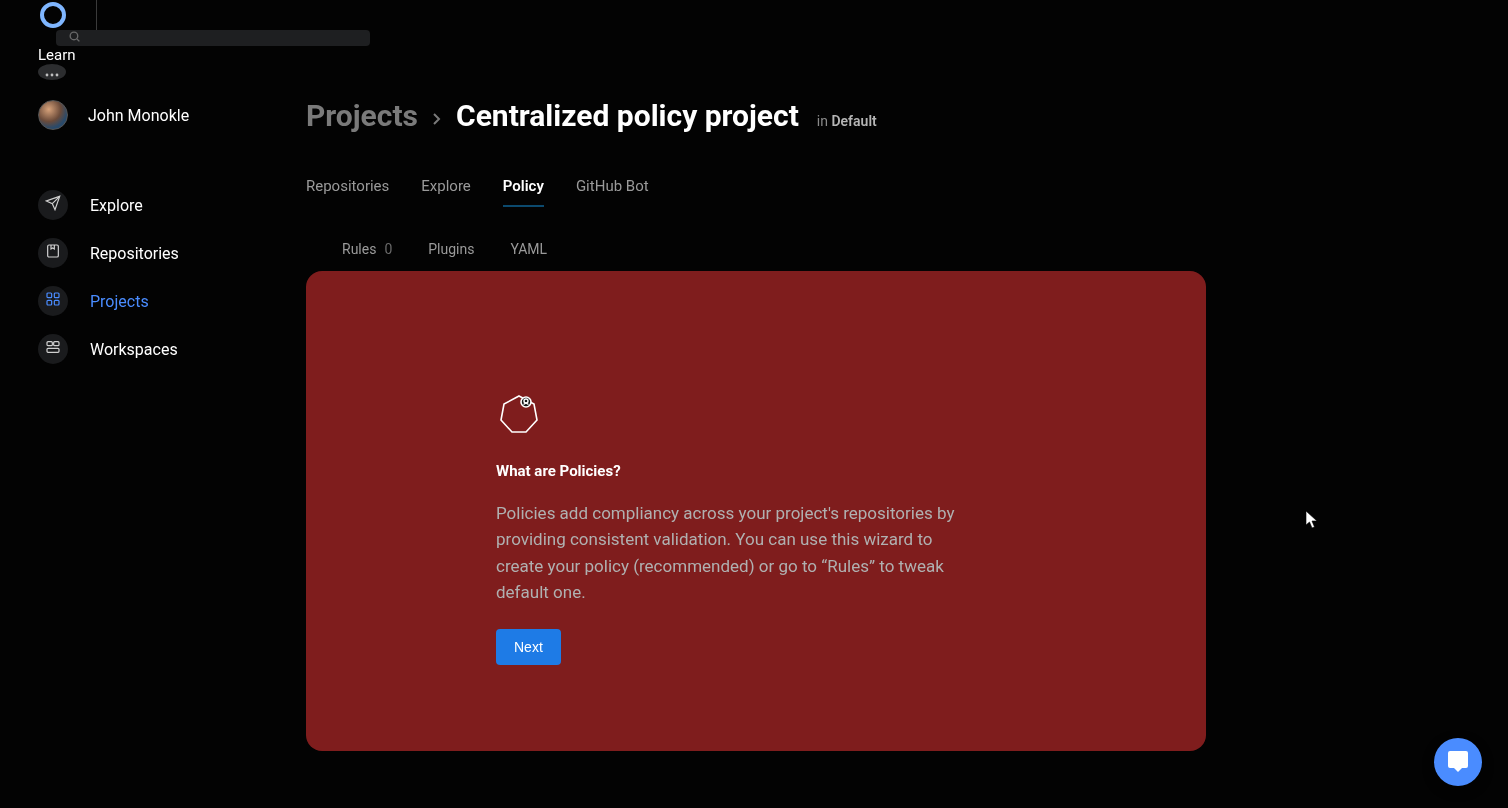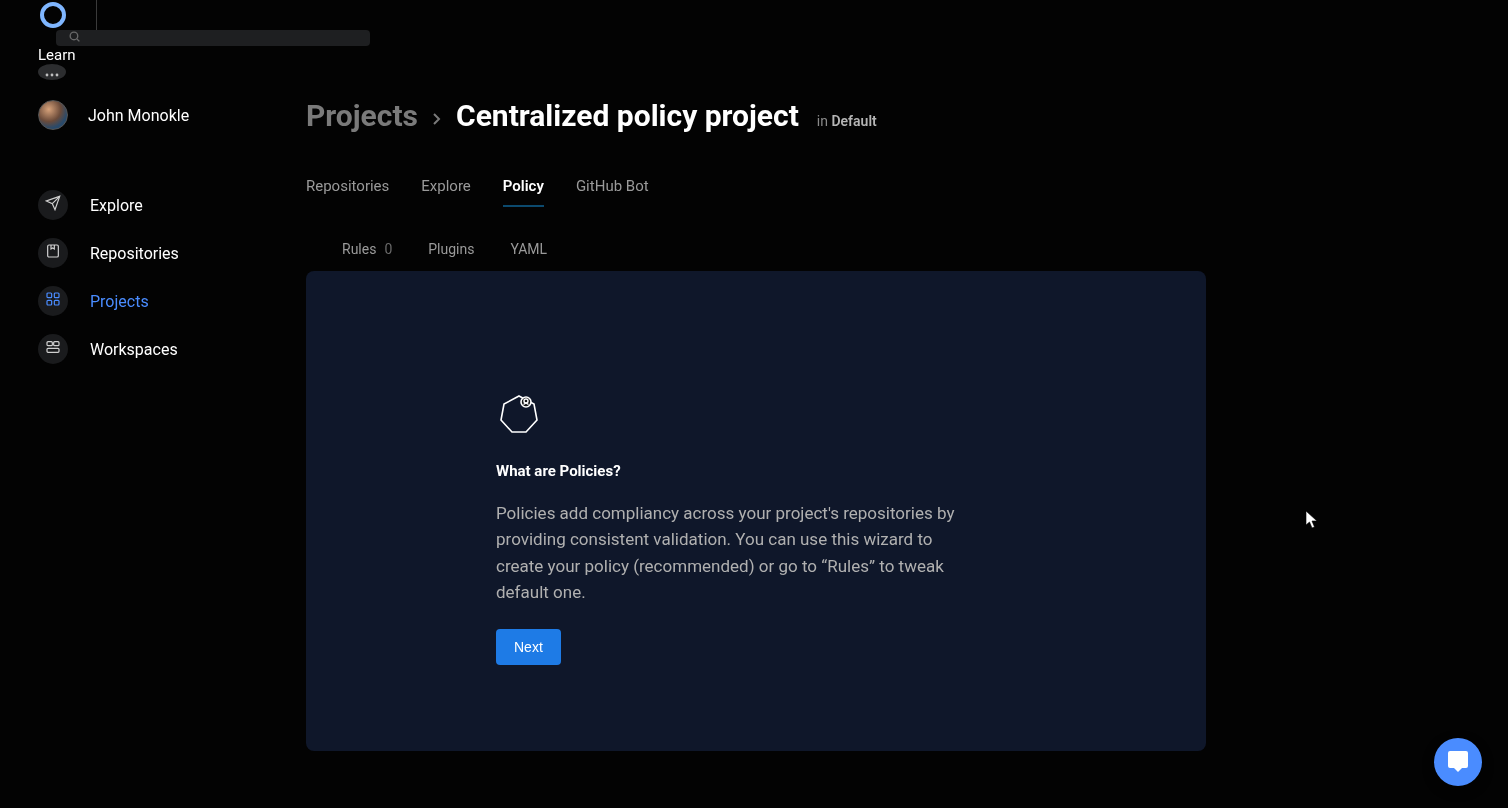--- a/index.html
+++ b/index.html
@@ -140,22 +140,22 @@
   }
   .subtab {
     color: #9a9a9a; font-size: 14px; cursor: pointer;
     display: flex; align-items: center; gap: 8px;
   }
   .subtab .count { color: #6a6a6a; }
 
   .panel {
     width: 900px;
     min-height: 480px;
-    background: #0f172a;
-    border-radius: 8px;
+    background: #7f1d1d;
+    border-radius: 16px;
     padding: 120px 190px 80px 190px;
   }
 
   .policy-icon { margin-bottom: 22px; }
   .panel h3 { font-size: 15px; font-weight: 700; color: #fff; margin-bottom: 20px; }
   .panel p { font-size: 17px; color: #b0b0b0; line-height: 1.55; margin-bottom: 24px; max-width: 480px;}
 
   .next-btn {
     background: #1e7be6;
     color: #fff;

